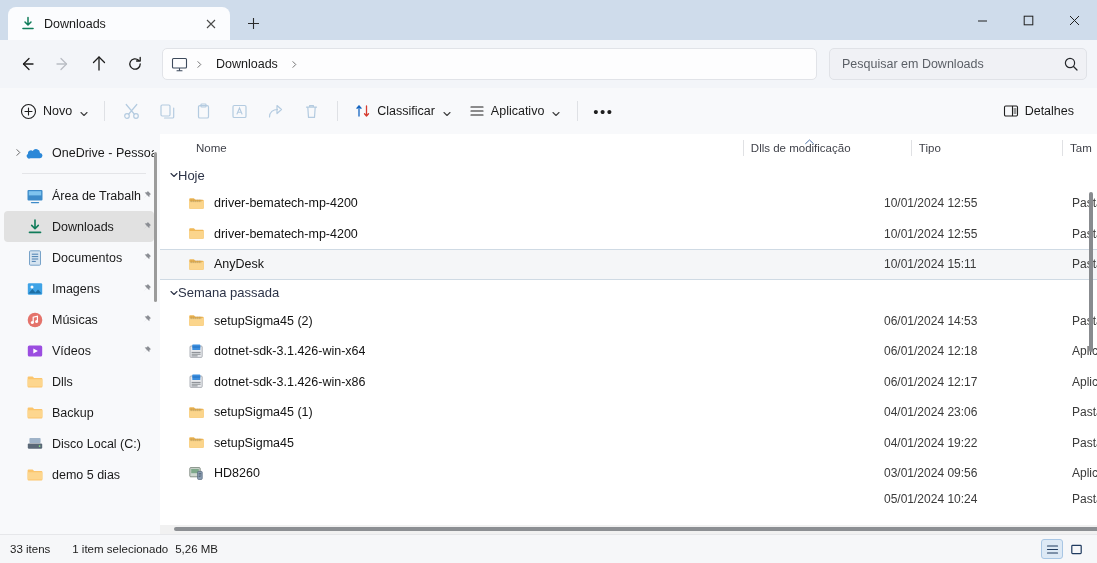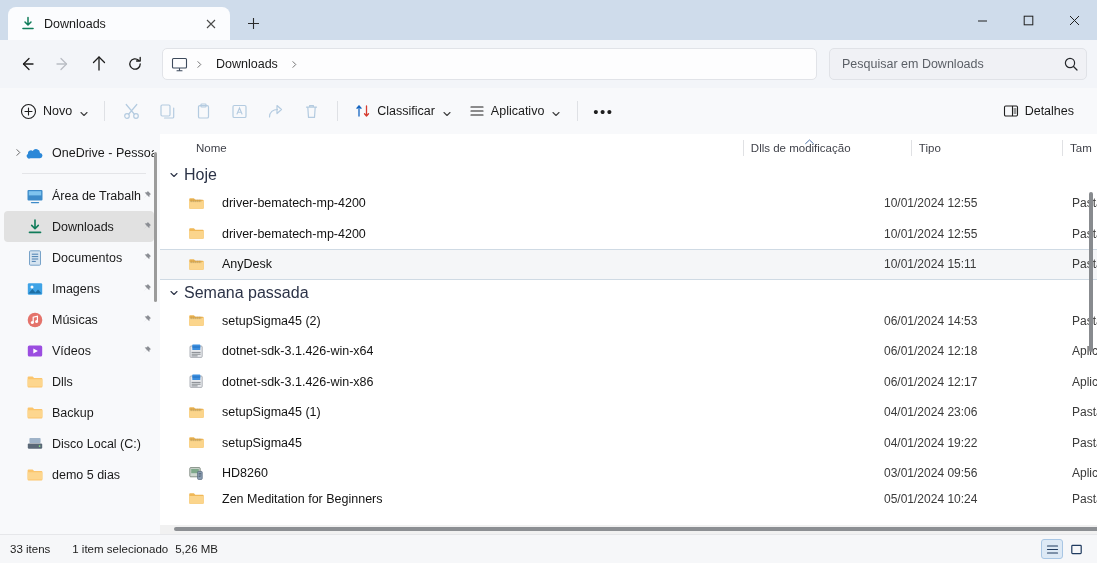--- a/index.html
+++ b/index.html
@@ -219,37 +219,37 @@
     content: ''; position: absolute; left: 0; top: 6px;
     width: 1px; height: 16px; background: #e0e1e4;
   }
   .sortmark {
     position: absolute; top: 1px; left: 50%;
     width: 9px; height: 6px; color: #4a6fa5;
   }
   .rows { flex: 1; overflow: hidden; position: relative; }
   .group-head {
     height: 26px; display: flex; align-items: center;
-    padding-left: 10px; gap: 6px;
-    color: #2c3347; font-size: 16px;
+    padding-left: 10px; 
+    color: #2c3347; font-size: 13px;
   }
   .group-head svg { width: 8px; height: 8px; color: #2c3347; }
   .row {
     height: 30.5px;
     display: flex; align-items: center;
     padding-left: 28px;
     position: relative;
   }
   .row.selected {
     background: #f5f6f8;
     border-top: 1px solid #cfdae4;
     border-bottom: 1px solid #cfdae4;
   }
   .cell-name {
-    display: flex; align-items: center; gap: 17px;
+    display: flex; align-items: center; gap: 9px;
     font-size: 12.5px; color: #131313;
     white-space: nowrap; overflow: hidden;
   }
   .fi { width: 17px; min-width: 17px; height: 17px; display: block; }
   .cell-date {
     position: absolute; left: 724px;
     font-size: 12px; color: #3a3a3a; white-space: nowrap;
   }
   .cell-type {
     position: absolute; left: 912px;
@@ -854,29 +854,20 @@
                 </svg>
             </span>
             <span>HD8260</span>
           </span>
           <span class="cell-date">03/01/2024 09:56</span>
           <span class="cell-type">Aplicativo</span>
 
         </div>
 
         <div class="row" style="height:20px;overflow:hidden">
-          <span class="cell-name">
-            <span class="fi">
-              <svg viewBox="0 0 17 17">
-                  <path d="M1.2 4.2a.9.9 0 0 1 .9-.9h3.8L7.3 4.8h7.5a.9.9 0 0 1 .9.9v7.1a.9.9 0 0 1-.9.9H2.1a.9.9 0 0 1-.9-.9z" fill="#f0b857"></path>
-                  <path d="M1.2 6.1h14.6v6.7a.9.9 0 0 1-.9.9H2.1a.9.9 0 0 1-.9-.9z" fill="#fbd58c"></path>
-                </svg>
-            </span>
-            <span>Zen Meditation for Beginners</span>
-          </span>
           <span class="cell-date">05/01/2024 10:24</span>
           <span class="cell-type">Pasta de arquivos</span>
           <span class="cell-size"></span>
         </div>
 
         <div class="vscroll"></div>
       </div>
 
       <div class="hscroll-track">
         <div class="hscroll-thumb"></div>

